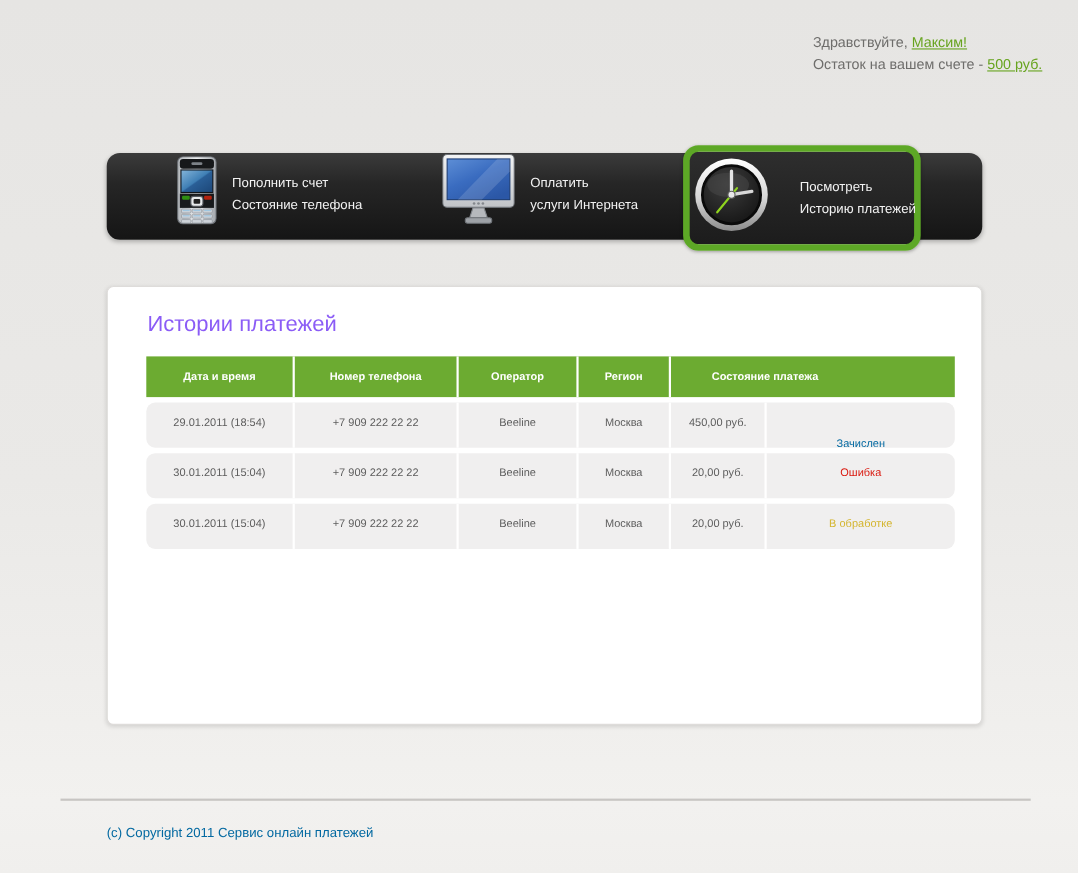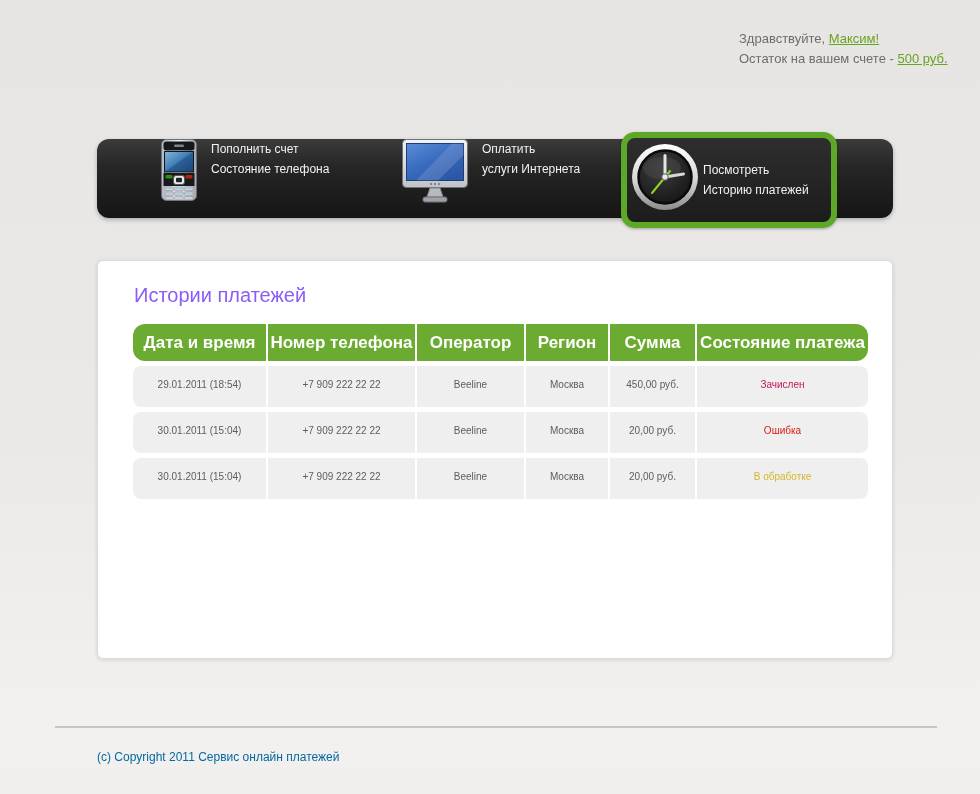--- a/index.html
+++ b/index.html
@@ -17,62 +17,62 @@
 
   
   .navbar {
     position:absolute; left:97px; top:139px; width:796px; height:79px;
     background:linear-gradient(180deg,#3b3b3b 0%,#262626 35%,#151515 100%);
     border-radius:12px;
     box-shadow:0 2px 4px rgba(0,0,0,0.25);
   }
   .nav-item {
     position:absolute; top:0; height:74px;
-    display:flex; align-items:flex-start; gap:14px;
+    display:flex; align-items:center; gap:14px;
     color:#f2f2f2; font-size:12px; line-height:20px; cursor:pointer; white-space:nowrap;
   }
   .nav-item .labels { display:flex; flex-direction:column; }
   .nav-item-1 { left:64px; }
   .nav-item-2 { left:305px; }
   .nav-item-active {
     position:absolute; left:524px; top:-7px; width:216px; height:96px;
     border:6px solid #5da826; border-radius:14px;
     background:linear-gradient(180deg,#2e2e2e 0%,#1c1c1c 100%);
-    display:flex; align-items:center; gap:4px; padding-left:4px;
+    display:flex; align-items:center; gap:28px; padding-left:4px;
     color:#f2f2f2; font-size:12px; line-height:20px; cursor:pointer; white-space:nowrap;
     box-shadow:0 1px 3px rgba(0,0,0,0.3);
   }
   .nav-item-active .labels { display:flex; flex-direction:column; }
   .icon { display:block; flex:0 0 auto; }
 
   
   .panel {
     position:absolute; left:97px; top:260px; width:796px; height:399px;
     background:#ffffff; border:1px solid #dedcda; border-radius:6px;
     box-shadow:0 1px 4px rgba(0,0,0,0.12);
   }
   .panel-title { margin:23px 0 0 36px; font-size:20px; font-weight:normal; color:#8b5cf6; }
 
   
   .table { margin:17px 0 0 35px; width:735px; }
   .thead {
-    display:flex; height:37px; background:#6cab31; border-radius:12px;
-    color:#ffffff; font-weight:bold; font-size:17px;
+    display:flex; height:37px; background:#6cab31; border-radius:0;
+    color:#ffffff; font-weight:bold; font-size:10px;
   }
   .thead > div { line-height:37px; text-align:center; }
   .trow {
     display:flex; height:41px; background:#f0efef; border-radius:8px; margin-top:5px;
     color:#5d5d5d; font-size:10px;
   }
   .trow:first-of-type { margin-top:6px; }
   .trow > div { line-height:38px; text-align:center; }
   .c1{width:135px}.c2{width:149px}.c3{width:109px}.c4{width:84px}.c5{width:87px}.c6{width:171px}
   .thead .c1,.thead .c2,.thead .c3,.thead .c4,.thead .c5,
   .trow .c1,.trow .c2,.trow .c3,.trow .c4,.trow .c5 { border-right:2px solid #ffffff; }
-  .status-success { color:#be185d; }
+  .status-success { color:#0369a1;margin-top:19px; }
   .status-error { color:#da1a10; }
   .status-processing { color:#d4b52e; }
 
   
   .footer-divider { position:absolute; left:55px; top:726px; width:882px; height:2px; background:#c7c5c3; }
   .footer { position:absolute; left:97px; top:750px; font-size:12px; color:#0369a1; }
 </style>
 </head>
 <body>
 
@@ -204,21 +204,20 @@
 
 <section class="panel">
   <h1 class="panel-title">Истории платежей</h1>
 
   <div class="table">
     <div class="thead">
       <div class="c1">Дата и время</div>
       <div class="c2">Номер телефона</div>
       <div class="c3">Оператор</div>
       <div class="c4">Регион</div>
-      <div class="c5">Сумма</div>
       <div class="c6">Состояние платежа</div>
     </div>
 
     <div class="trow">
       <div class="c1">29.01.2011 (18:54)</div>
       <div class="c2">+7 909 222 22 22</div>
       <div class="c3">Beeline</div>
       <div class="c4">Москва</div>
       <div class="c5">450,00 руб.</div>
       <div class="c6 status-success">Зачислен</div>

